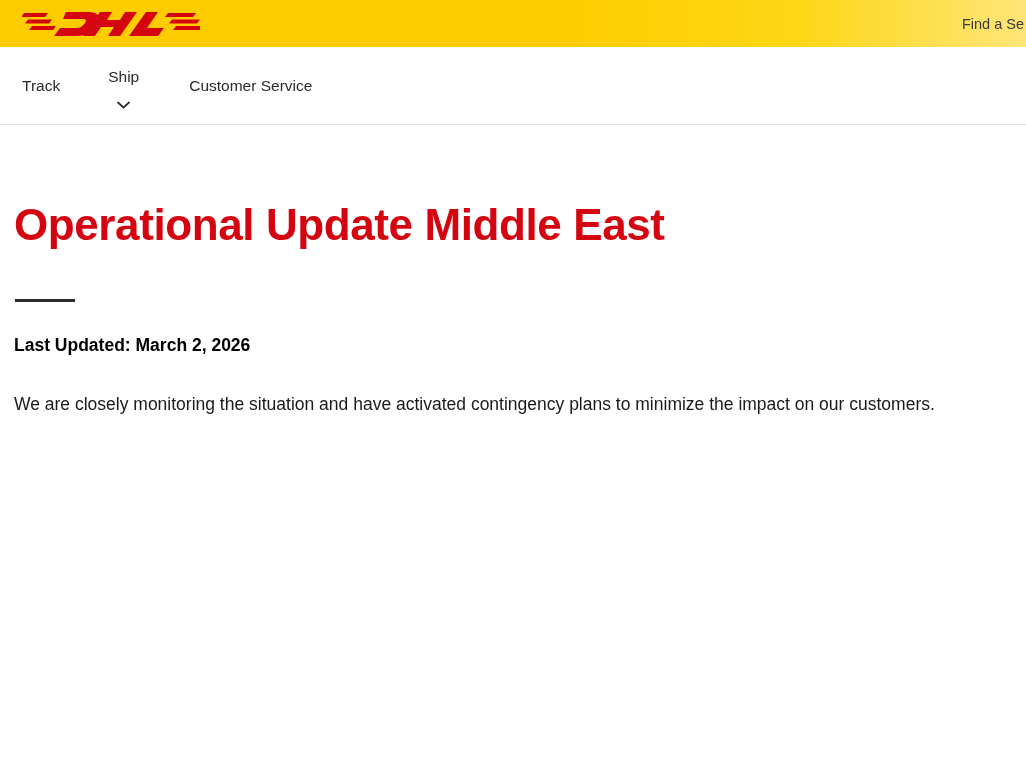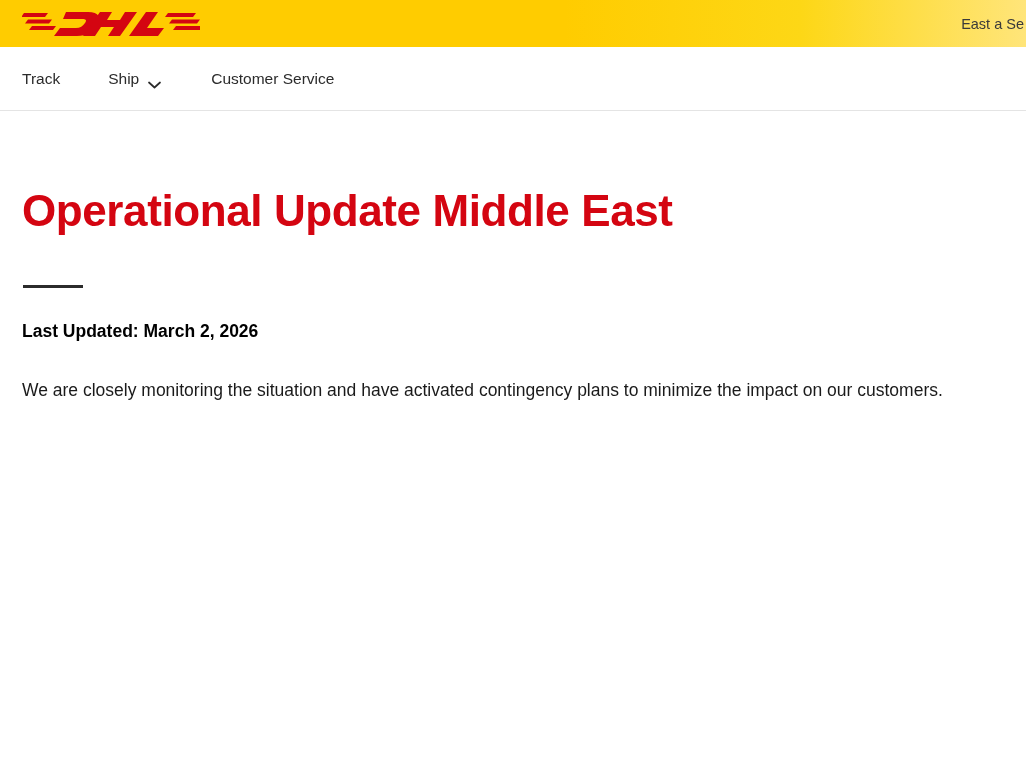--- a/index.html
+++ b/index.html
@@ -39,48 +39,48 @@
   .brandbar-link {
     font-size: 14.5px;
     color: #3a3a3a;
     white-space: nowrap;
     padding-right: 2px;
     text-decoration: none;
   }
 
   
   .navbar {
-    height: 64px;
+    height: 78px;
     background: #ffffff;
     border-bottom: 1px solid #e4e4e4;
     display: flex;
     align-items: center;
     padding-left: 22px;
   }
   .nav-item {
     font-size: 15.5px;
     color: #2b2b2b;
     display: flex;
     align-items: center;
     gap: 9px;
     margin-right: 48px;
     cursor: pointer;
     white-space: nowrap;
   }
-  .nav-item.ship { margin-right: 50px; }
+  .nav-item.ship { margin-right: 50px; flex-direction: column; }
   .nav-item.cs { margin-right: 0; text-align: center; }
   .chev {
     width: 13px;
     height: 8px;
     display: inline-block;
   }
 
   
   .content {
-    padding: 0 22px;
+    padding: 0 14px;
   }
   .page-title {
     font-size: 44px;
     line-height: 1.08;
     font-weight: bold;
     color: #d40511;
     margin: 76px 0 0 0;
     letter-spacing: -0.4px;
   }
   .rule {
@@ -122,21 +122,21 @@
 
         <path d="M124,5 h12 l-11,16 h17 l-6,8 h-29 z"></path>
 
         <polygon points="146,6 174,6 171,10 143,10"></polygon>
         <polygon points="150,12.5 178,12.5 175,16.5 147,16.5"></polygon>
         <polygon points="154,19 182,19 179,23 151,23"></polygon>
       </g>
     </svg>
   </a>
   <div class="brandbar-right">
-    <a class="brandbar-link" href="#">East a Se</a>
+    <a class="brandbar-link" href="#">Find a Se</a>
   </div>
 </div>
 
 <nav class="navbar">
   <div class="nav-item">
     <span>Track</span>
   </div>
   <div class="nav-item ship">
     <span>Ship</span>
     <span class="chev">

